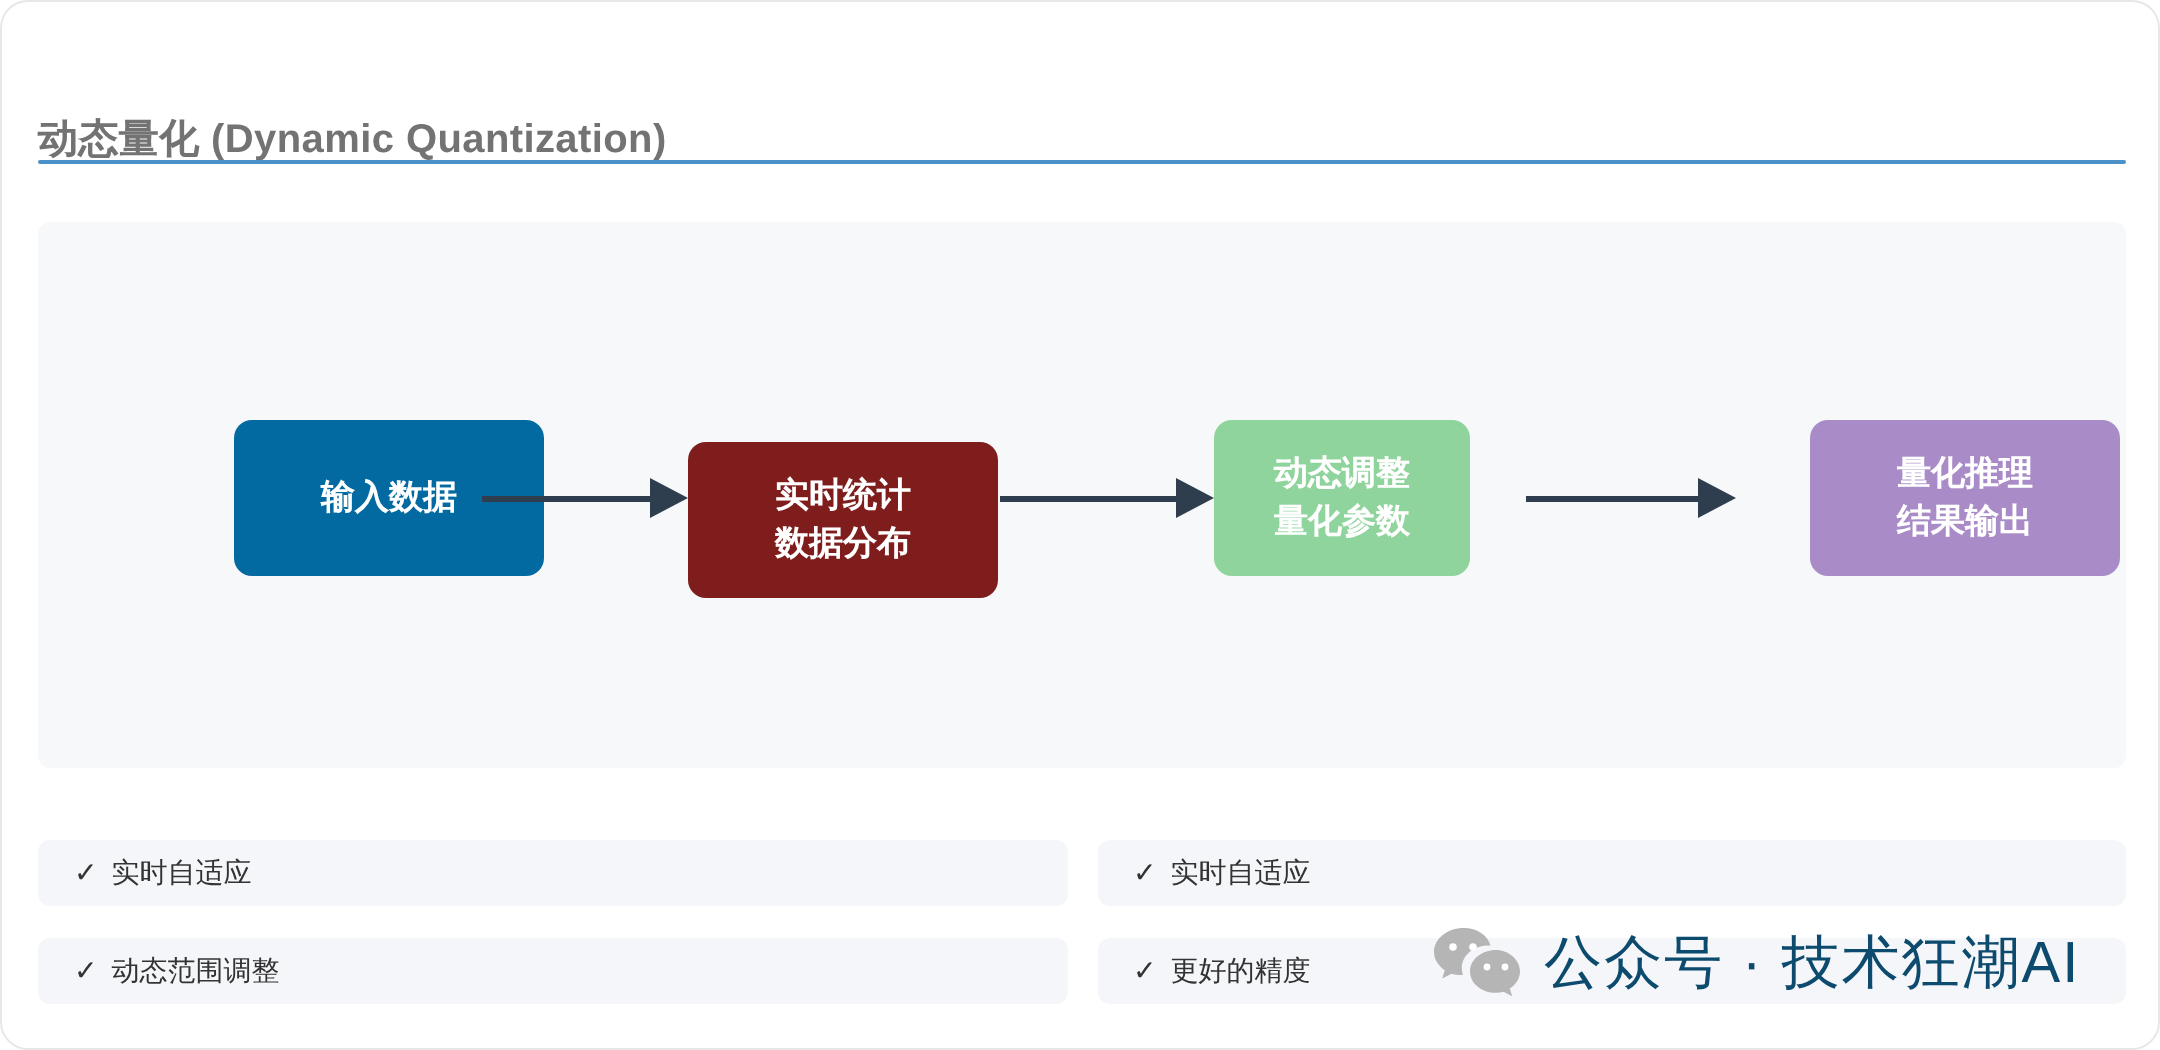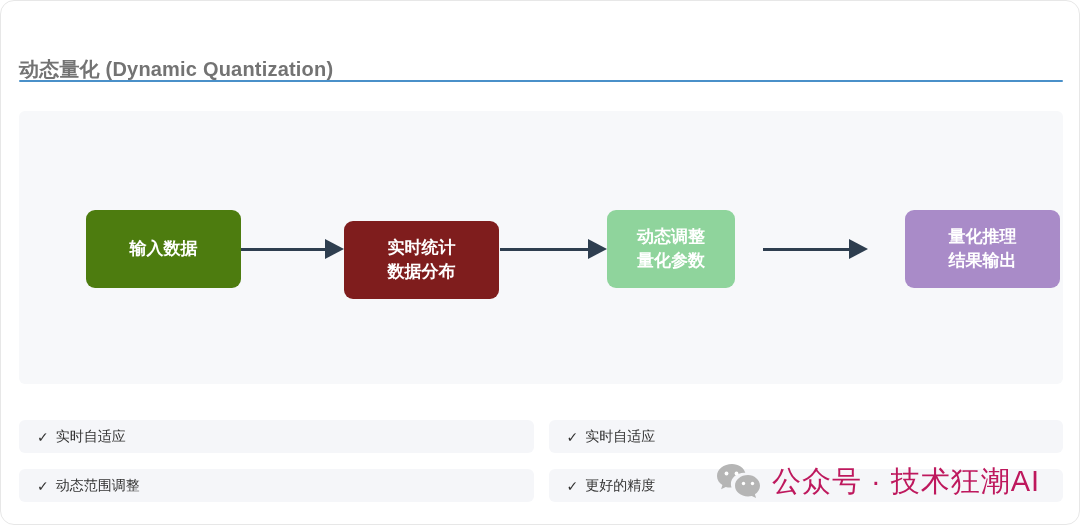--- a/index.html
+++ b/index.html
@@ -71,36 +71,36 @@
     height: 33px; background: #f5f6f9; border-radius: 6px;
     display: flex; align-items: center;
     padding-left: 18px;
     font-size: 14px; color: #333333;
   }
   .feature-item .check { margin-right: 7px; color: #333333; }
   
   .watermark {
     position: absolute; left: 714px; top: 461px;
     display: flex; align-items: center; gap: 9px;
-    color: #be185d; font-size: 29px;
+    color: #0c4a6e; font-size: 29px;
     pointer-events: none; letter-spacing: 1px;
   }
   .watermark svg { display: block; }
 </style>
 </head>
 <body>
 
 <div class="page">
 
   <div class="page-title">动态量化 (Dynamic Quantization)</div>
   <div class="title-underline"></div>
 
   <div class="flow-panel">
 
-    <div class="flow-node node-0" style="background: #4d7c0f;">输入数据</div>
+    <div class="flow-node node-0" style="background: #0369a1; margin-left: 31px;">输入数据</div>
 
     <div class="flow-arrow arrow-0">
       <div class="shaft"></div>
       <div class="head"></div>
     </div>
 
     <div class="flow-node node-1" style="background: #7f1d1d; margin-top: 11px;">实时统计
 数据分布</div>
 
     <div class="flow-arrow arrow-1">

